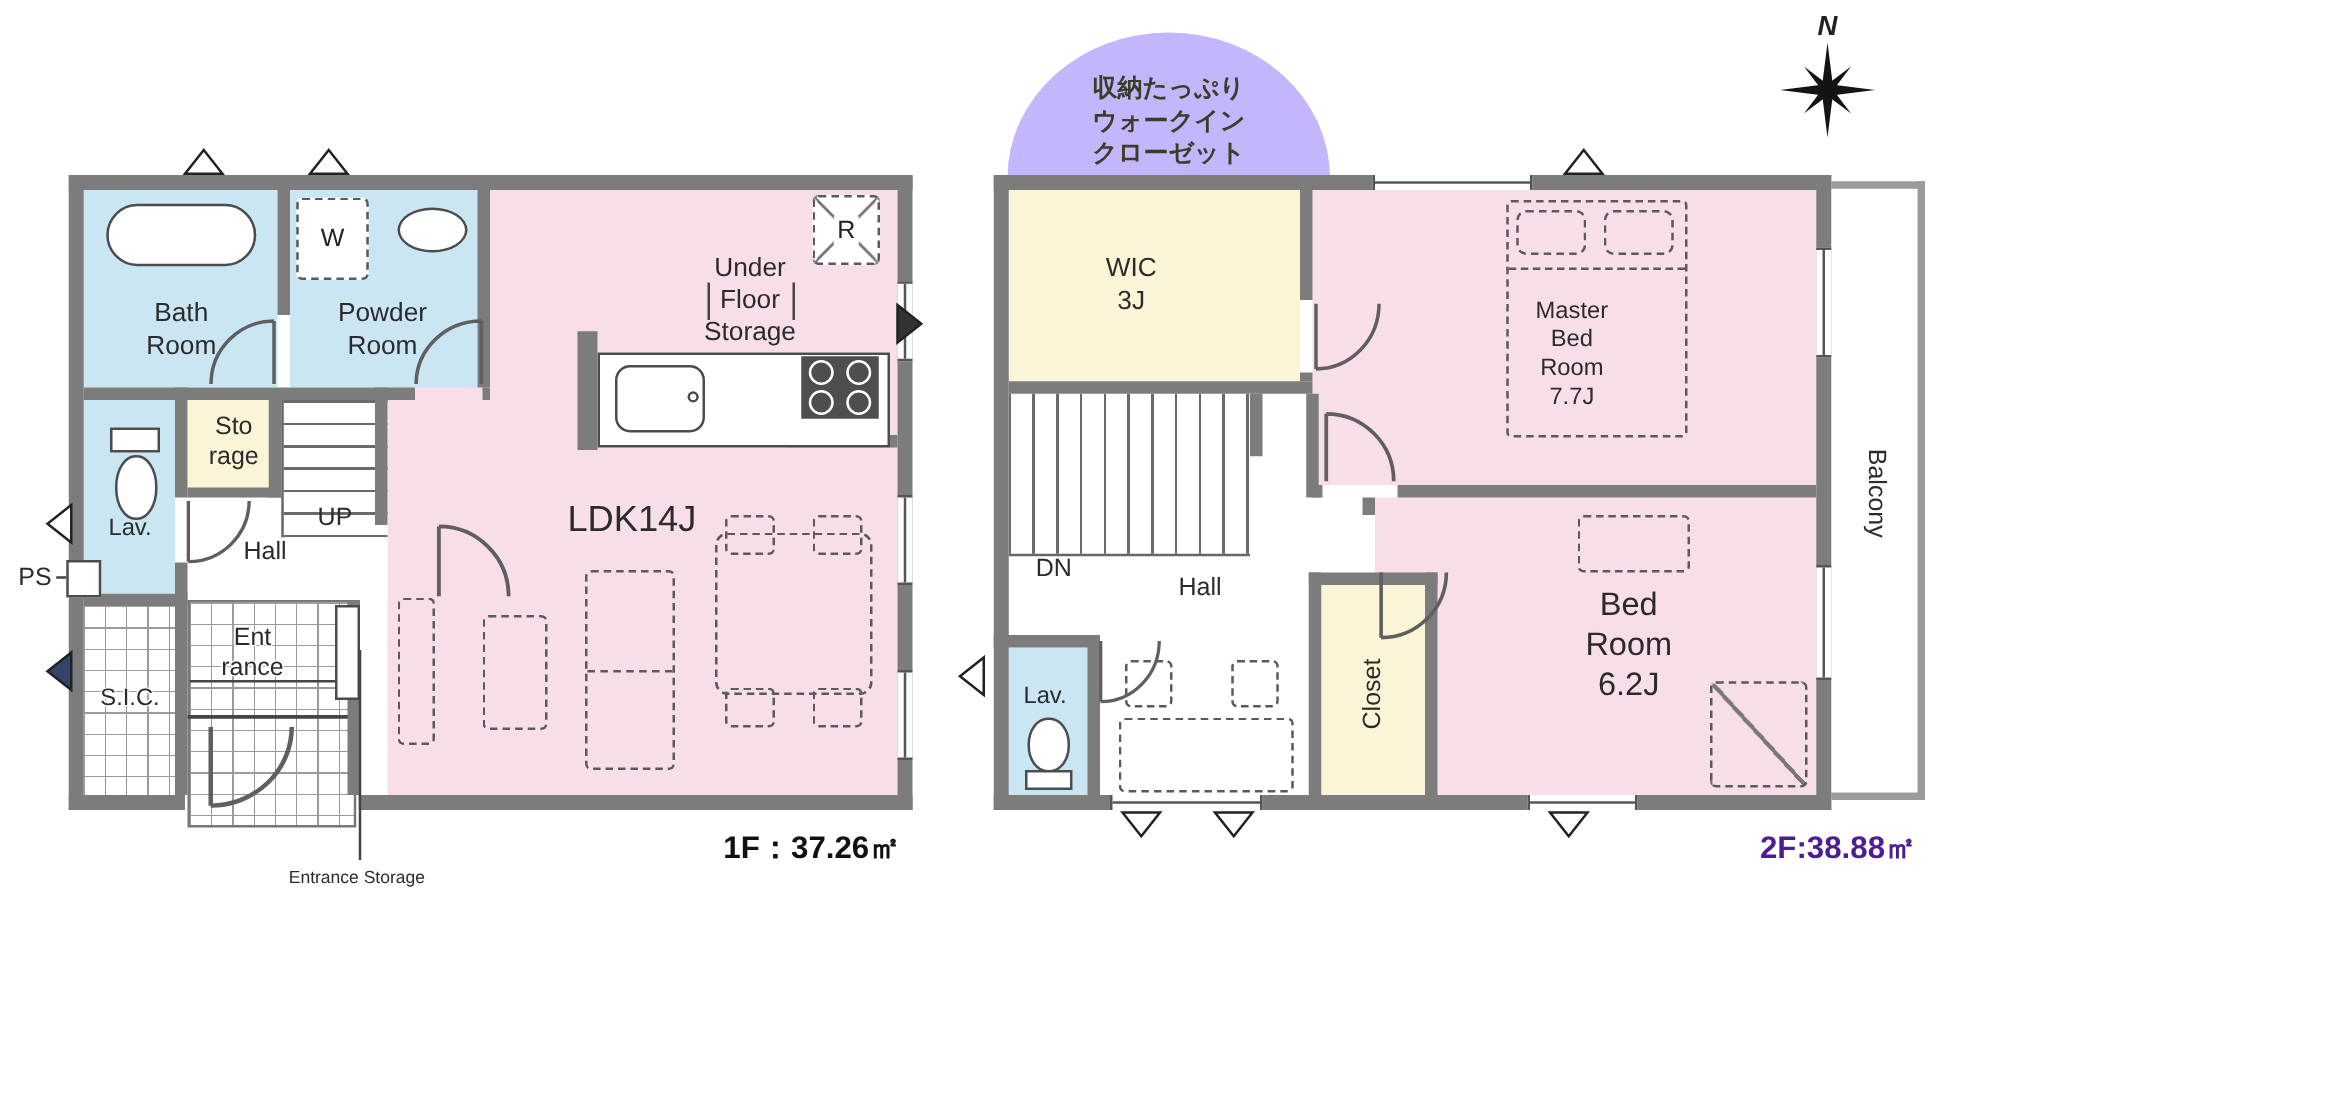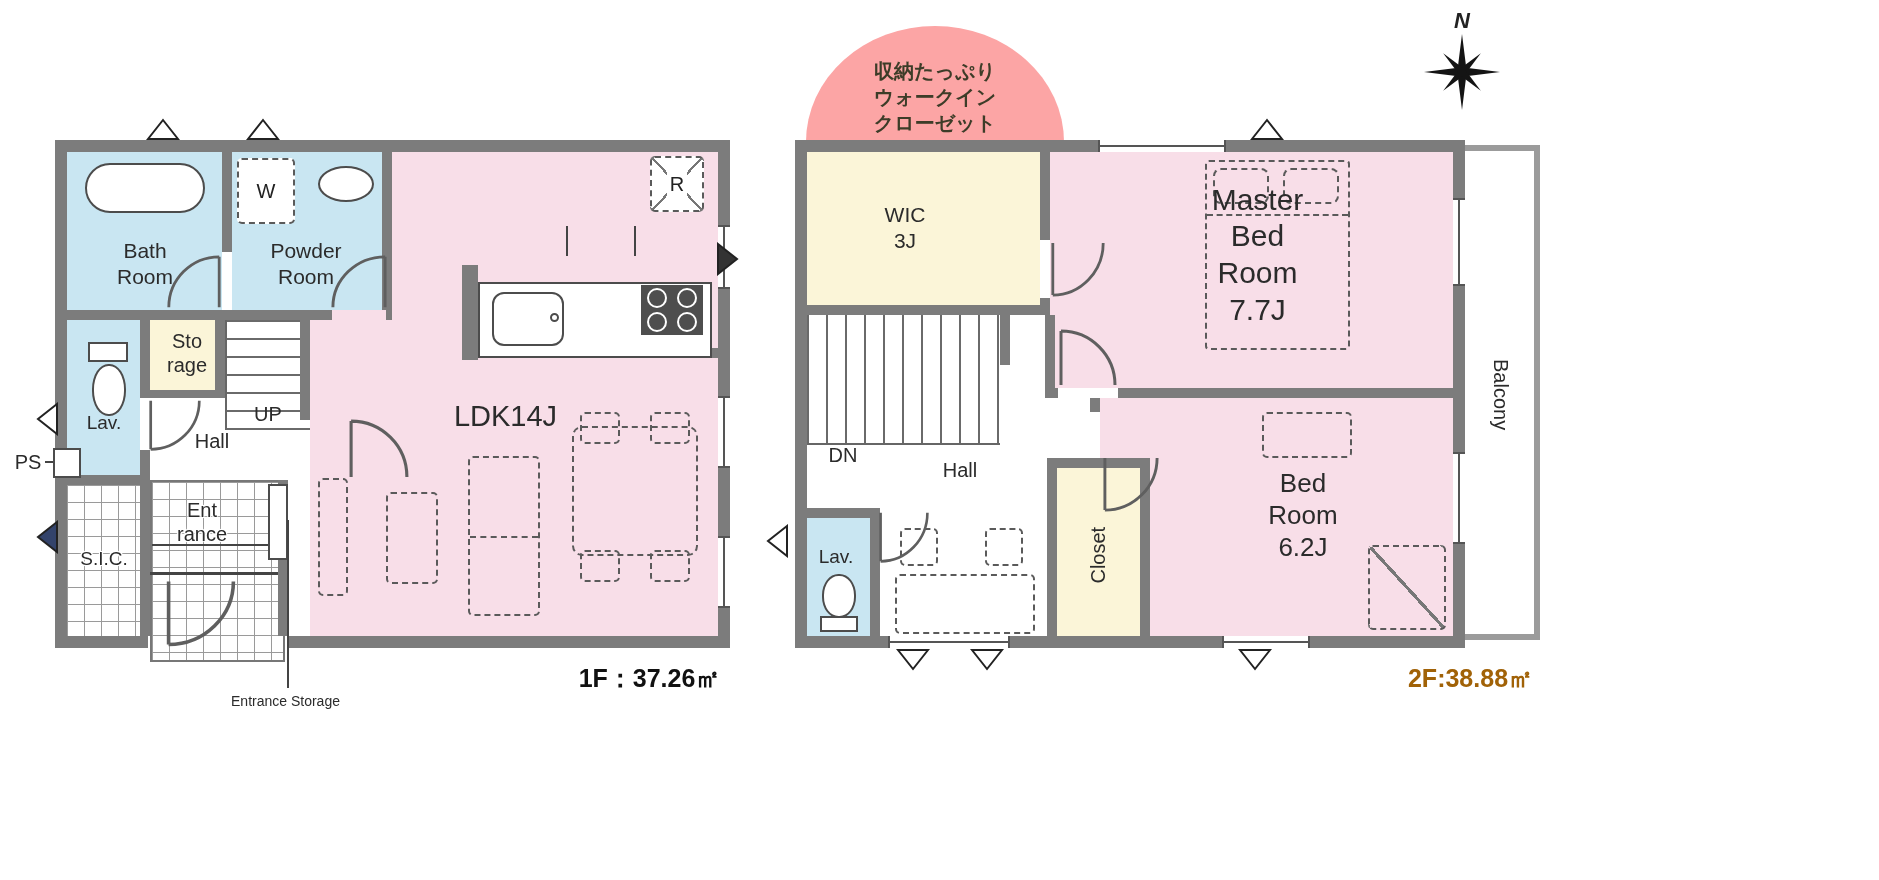--- a/index.html
+++ b/index.html
@@ -22,21 +22,21 @@
   .stairs-h{position:absolute;background-color:#fff;background-image:repeating-linear-gradient(to bottom,#6a6a6a 0 2px,transparent 2px 18px)}
   .stairs-v{position:absolute;background-color:#fff;background-image:repeating-linear-gradient(to right,#6a6a6a 0 2px,transparent 2px 19px)}
   .win-v{position:absolute;width:12px;background:#fff;border-top:2px solid #555;border-bottom:2px solid #555}
   .win-v>div{position:absolute;left:5px;top:0;bottom:0;width:2px;background:#555}
   .win-h{position:absolute;height:12px;background:#fff;border-left:2px solid #555;border-right:2px solid #555}
   .win-h>div{position:absolute;top:5px;left:0;right:0;height:2px;background:#555}
   .door{position:absolute}
   .door svg{display:block;width:100%;height:100%}
   .lbl{position:absolute;display:flex;align-items:center;justify-content:center;text-align:center;color:#2b2b2b;line-height:1.22;font-size:20px}
   .halo{text-shadow:-1px -1px 0 #fff,1px -1px 0 #fff,-1px 1px 0 #fff,1px 1px 0 #fff,0 0 5px #fff}
-  .balloon{position:absolute;background:#fca5a5;border-radius:50% 50% 0 0/100% 100% 0 0;display:flex;align-items:flex-end;justify-content:center}
+  .balloon{position:absolute;background:#c4b5fd;border-radius:50% 50% 0 0/100% 100% 0 0;display:flex;align-items:flex-end;justify-content:center}
   .balloon .btxt{text-align:center;font-weight:bold;font-size:20px;color:#3d3c28;line-height:1.3;padding-bottom:6px}
   .vline{position:absolute;background:#444}
   .hline{position:absolute;background:#444}
   .rot-ccw{transform:rotate(-90deg)}
   .vert-rl{writing-mode:vertical-rl}
 </style>
 </head>
 <body>
 
 <div id="canvas">
@@ -187,20 +187,23 @@
   <div class="lbl" style="left:150px;top:326px;width:74px;height:54px" data-bind="floor1.rooms.storage">Sto
 rage</div>
   <div class="lbl" style="left:74px;top:410px;width:60px;height:26px;font-size:19px" data-bind="floor1.rooms.lavatory">Lav.</div>
   <div class="lbl" style="left:10px;top:450px;width:36px;height:24px" data-bind="floor1.rooms.pipe_space">PS</div>
   <div class="lbl" style="left:180px;top:428px;width:64px;height:26px" data-bind="floor1.rooms.hall">Hall</div>
   <div class="lbl" style="left:240px;top:402px;width:56px;height:24px" data-bind="floor1.rooms.stairs_up">UP</div>
   <div class="lbl halo" style="left:154px;top:494px;width:96px;height:56px" data-bind="floor1.rooms.entrance">Ent
 rance</div>
   <div class="lbl halo" style="left:69px;top:546px;width:70px;height:26px;font-size:19px" data-bind="floor1.rooms.shoe_closet">S.I.C.</div>
   <div class="lbl" style="left:428px;top:398px;width:155px;height:38px;font-size:29px" data-bind="floor1.rooms.ldk">LDK14J</div>
+  <div class="lbl" style="left:540px;top:196px;width:120px;height:88px;font-size:21px" data-bind="floor1.rooms.under_floor_storage">Under
+Floor
+Storage</div>
   <div class="lbl" style="left:178px;top:688px;width:215px;height:28px;font-size:14px" data-bind="floor1.annotation_entrance_storage">Entrance Storage</div>
   <div class="vline" style="left:287px;top:520px;width:2px;height:168px"></div>
   <div class="lbl" style="left:562px;top:662px;width:175px;height:32px;font-size:25px;font-weight:bold;color:#111" data-bind="floor1.area_label">1F：37.26㎡</div>
 
   <div class="room pink" style="left:1050px;top:152px;width:403px;height:236px"></div>
   <div class="room pink" style="left:1100px;top:398px;width:353px;height:238px"></div>
   <div class="room cream" style="left:807px;top:152px;width:233px;height:153px"></div>
   <div class="room white" style="left:807px;top:315px;width:248px;height:321px"></div>
   <div class="room blue" style="left:807px;top:518px;width:66px;height:118px"></div>
   <div class="room cream" style="left:1057px;top:468px;width:83px;height:168px"></div>
@@ -290,31 +293,31 @@
     </svg>
   <svg class="abs" style="left:1238px;top:648px" width="34" height="23" viewBox="0 0 34 23">
       <polygon points="2,2 32,2 17,21" fill="#fff" stroke="#222" stroke-width="2"></polygon>
     </svg>
   <svg class="abs" style="left:766px;top:524px" width="23" height="34" viewBox="0 0 23 34">
       <polygon points="21,2 2,17 21,32" fill="#fff" stroke="#222" stroke-width="2"></polygon>
     </svg>
 
   <div class="lbl" style="left:807px;top:196px;width:196px;height:64px;font-size:21px" data-bind="floor2.rooms.wic">WIC
 3J</div>
-  <div class="lbl" style="left:1180px;top:180px;width:155px;height:150px;font-size:30px" data-bind="floor2.rooms.master_bedroom">Master
+  <div class="lbl" style="left:1180px;top:208px;width:155px;height:150px;font-size:19px" data-bind="floor2.rooms.master_bedroom">Master
 Bed
 Room
 7.7J</div>
   <div class="lbl" style="left:1228px;top:460px;width:150px;height:112px;font-size:26px" data-bind="floor2.rooms.bedroom">Bed
 Room
 6.2J</div>
   <div class="lbl" style="left:1056px;top:500px;width:84px;height:110px">
     <span class="rot-ccw" style="font-size:20px" data-bind="floor2.rooms.closet">Closet</span>
   </div>
   <div class="lbl" style="left:928px;top:456px;width:64px;height:28px" data-bind="floor2.rooms.hall">Hall</div>
   <div class="lbl" style="left:818px;top:442px;width:50px;height:26px" data-bind="floor2.rooms.stairs_down">DN</div>
   <div class="lbl" style="left:806px;top:544px;width:60px;height:26px;font-size:19px" data-bind="floor2.rooms.lavatory">Lav.</div>
   <div class="lbl" style="left:1465px;top:300px;width:72px;height:190px">
     <span class="vert-rl" style="font-size:20px" data-bind="floor2.rooms.balcony">Balcony</span>
   </div>
-  <div class="lbl" style="left:1388px;top:662px;width:165px;height:32px;font-size:25px;font-weight:bold;color:#a16207" data-bind="floor2.area_label">2F:38.88㎡</div>
+  <div class="lbl" style="left:1388px;top:662px;width:165px;height:32px;font-size:25px;font-weight:bold;color:#4c1d95" data-bind="floor2.area_label">2F:38.88㎡</div>
 
 </div>
 
 </body></html>

